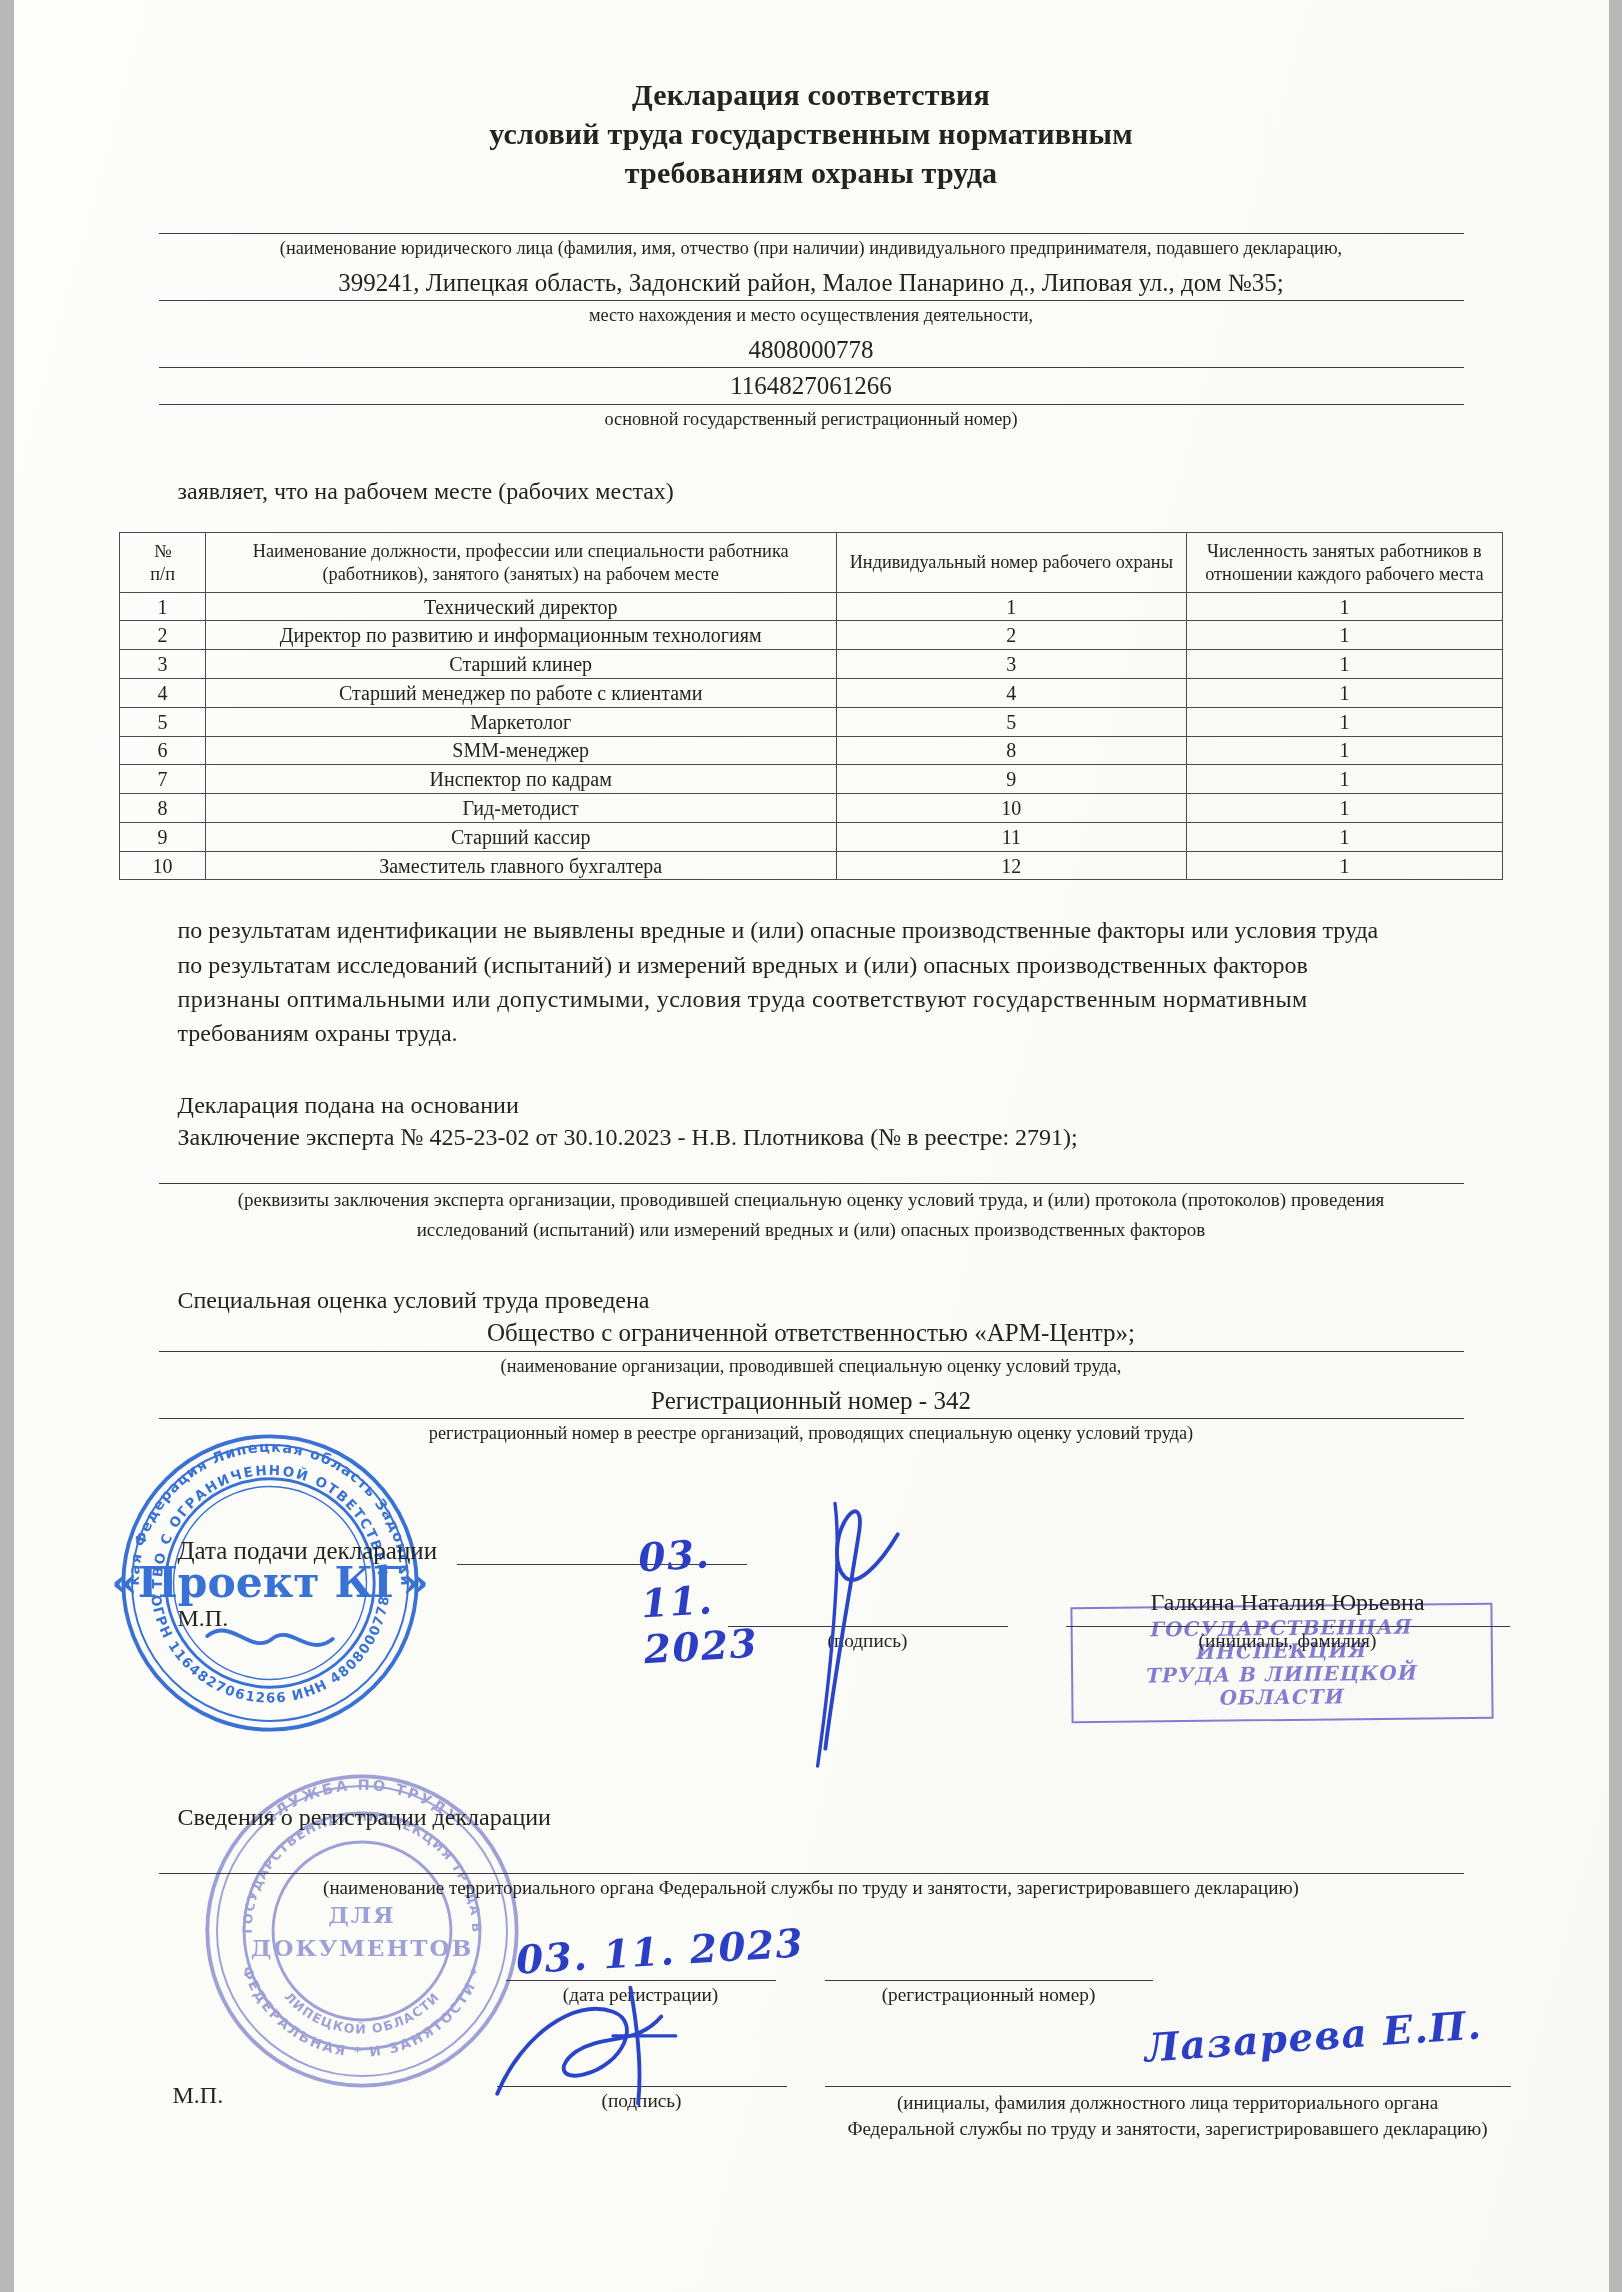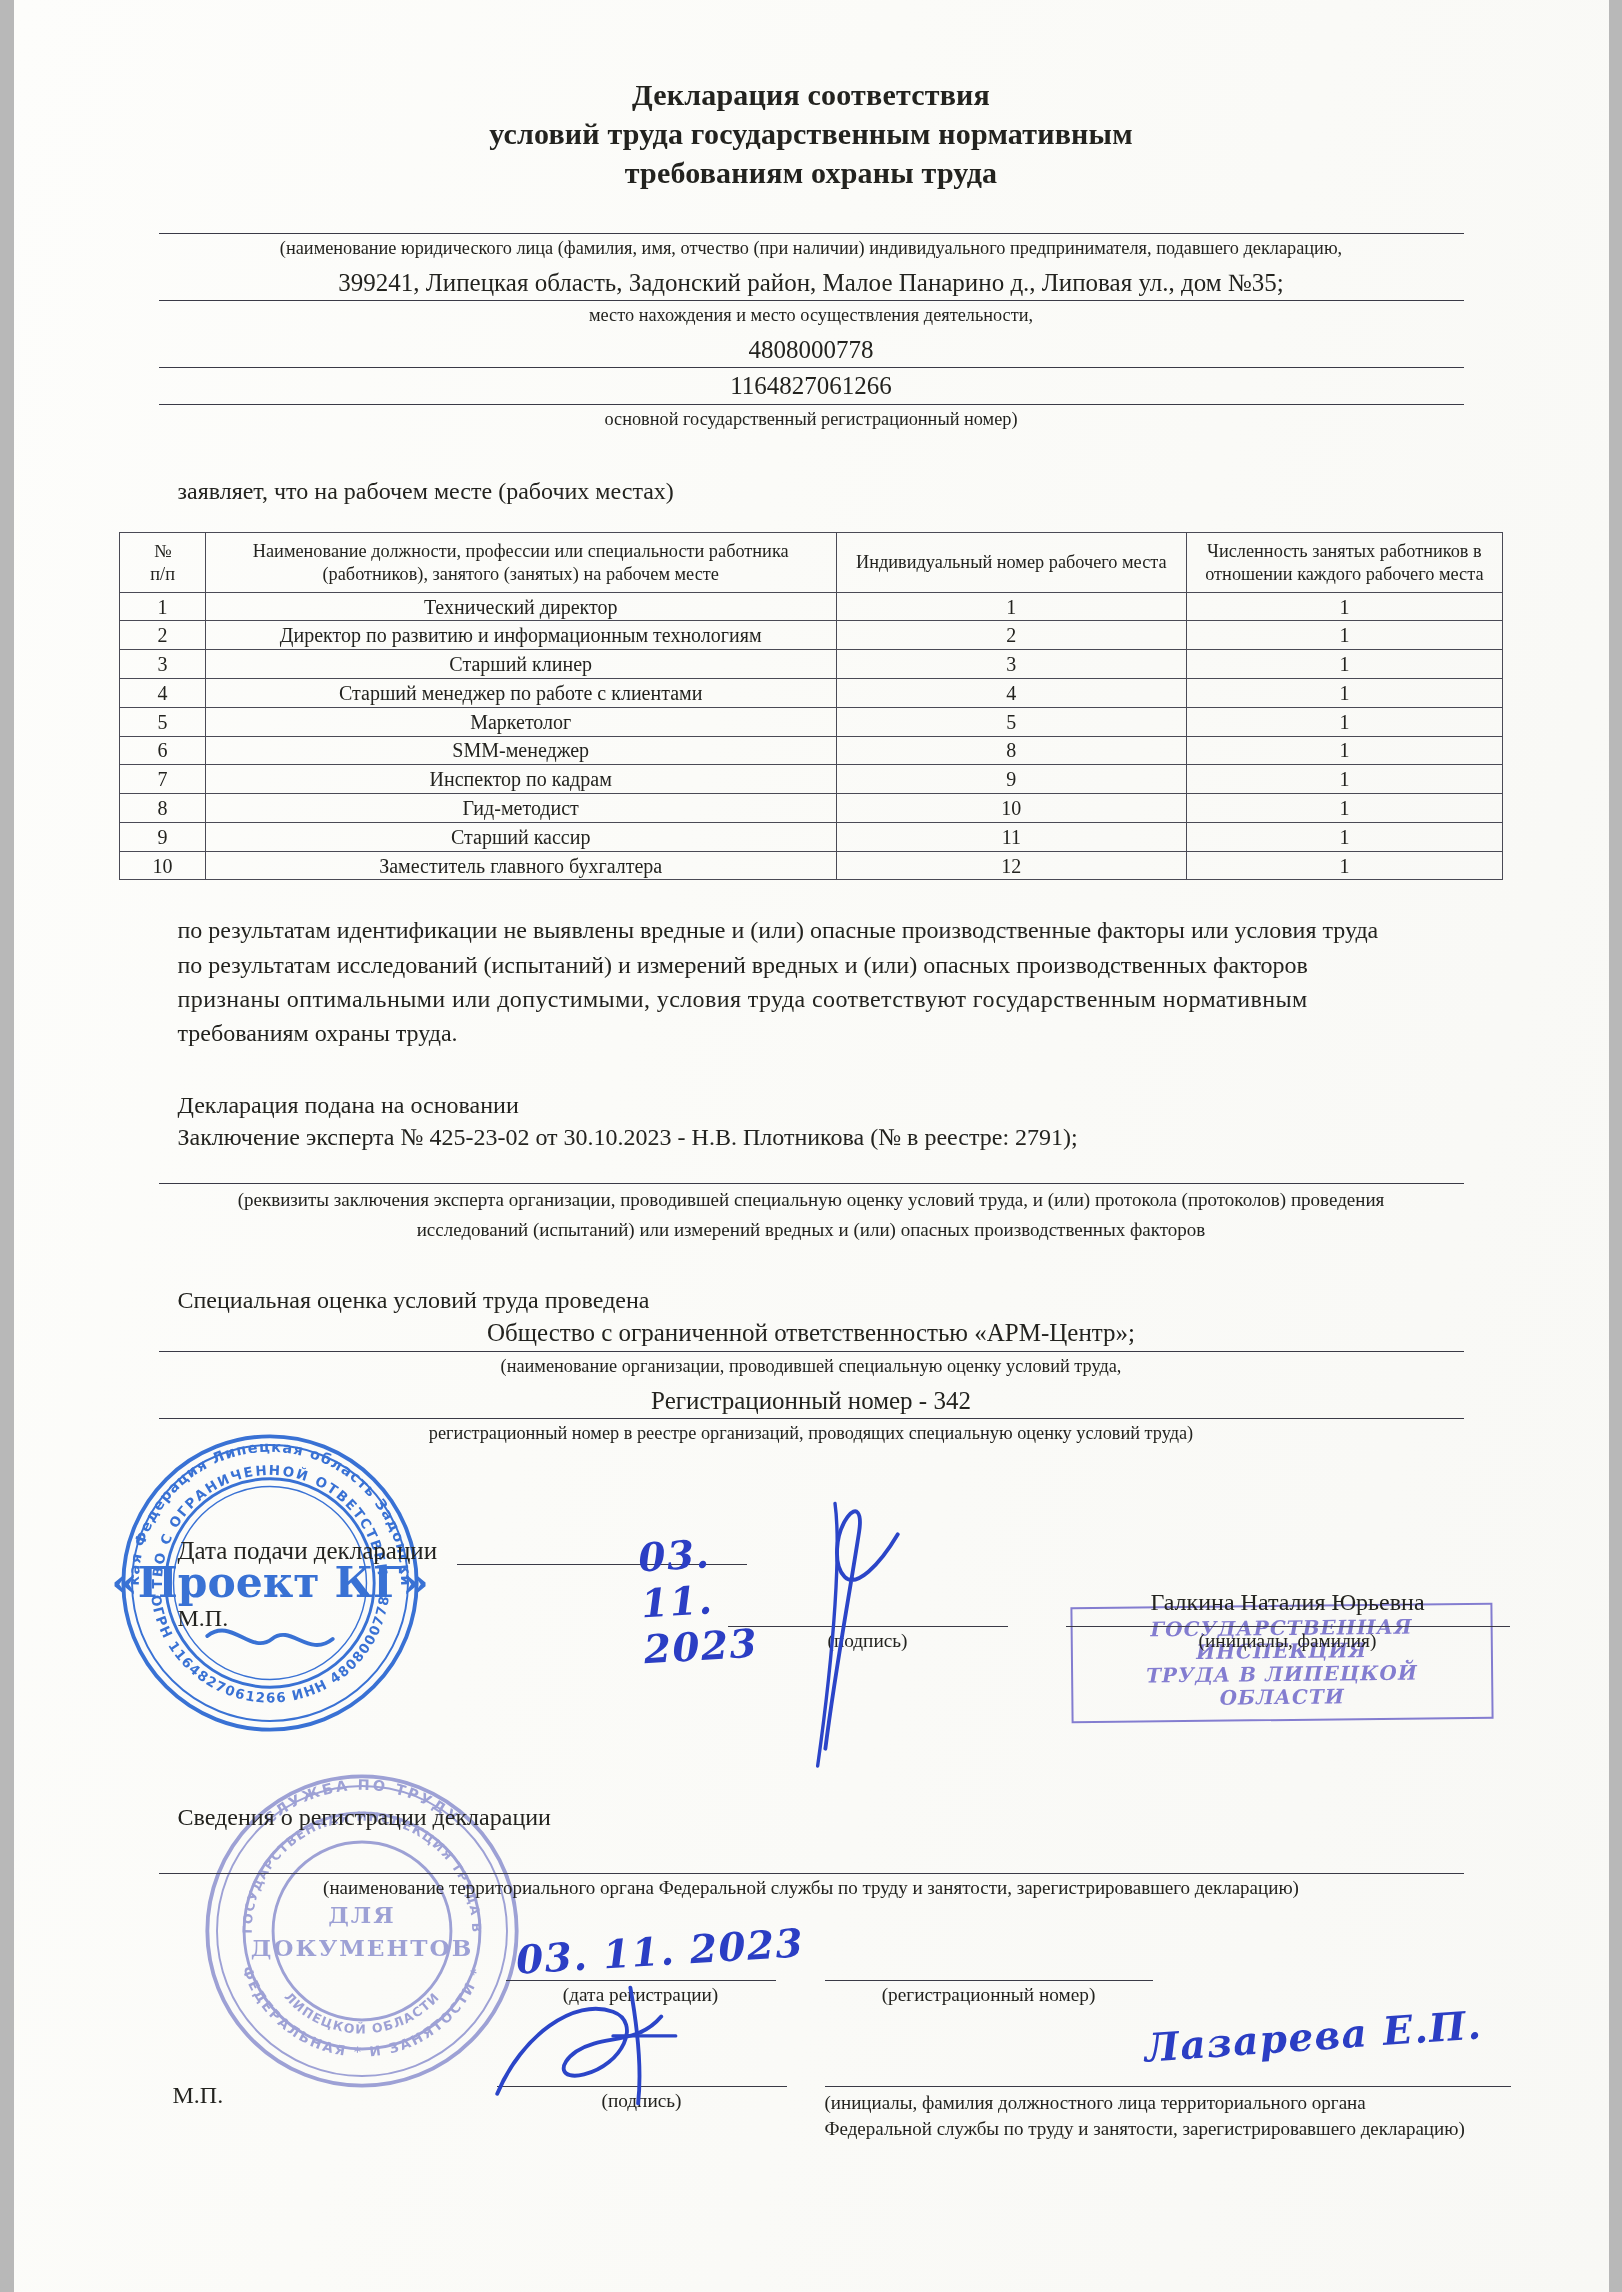--- a/index.html
+++ b/index.html
@@ -202,21 +202,21 @@
   .sig2-cap {
     position: absolute; left: 483px; top: 170px; width: 290px;
     text-align: center; font-size: 19.3px;
   }
   .sig3-line {
     position: absolute; left: 811px; top: 166px; width: 686px;
     border-bottom: 1.5px solid #3a3a46;
   }
   .sig3-cap {
     position: absolute; left: 811px; top: 170px; width: 686px;
-    text-align: left; font-size: 19px; line-height: 1.35;
+    text-align: center; font-size: 19px; line-height: 1.35;
   }
 
   
   .hand {
     font-family: "DejaVu Serif", serif;
     font-style: italic;
     font-weight: bold;
     color: #2b3ec4;
     letter-spacing: 1.4px;
   }
@@ -282,21 +282,21 @@
 
     <div class="declares">заявляет, что на рабочем месте (рабочих местах)</div>
 
     <table class="places">
       <thead>
         <tr>
           <th class="col-num">
             <span>№</span><br><span>п/п</span>
           </th>
           <th class="col-pos">Наименование должности, профессии или специальности работника (работников), занятого (занятых) на рабочем месте</th>
-          <th class="col-wsnum">Индивидуальный номер рабочего места</th>
+          <th class="col-wsnum">Индивидуальный номер рабочего охраны</th>
           <th class="col-count">Численность занятых работников в отношении каждого рабочего места</th>
         </tr>
       </thead>
       <tbody id="places-body">
           <tr>
             <td class="col-num">1</td>
             <td class="col-pos">Технический директор</td>
             <td class="col-wsnum">1</td>
             <td class="col-count">1</td>
           </tr>

